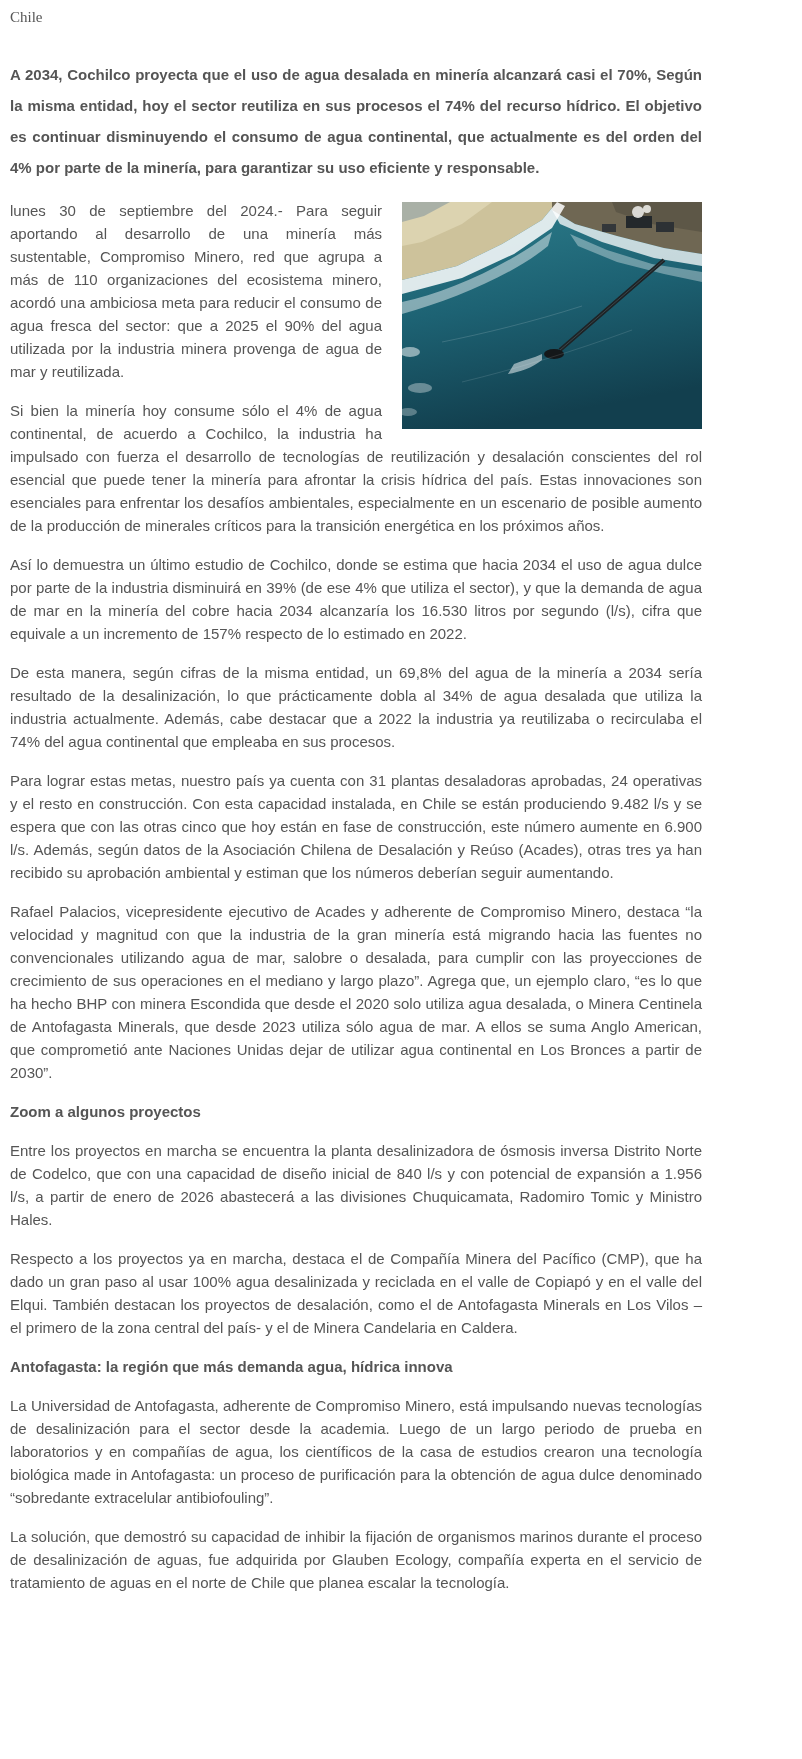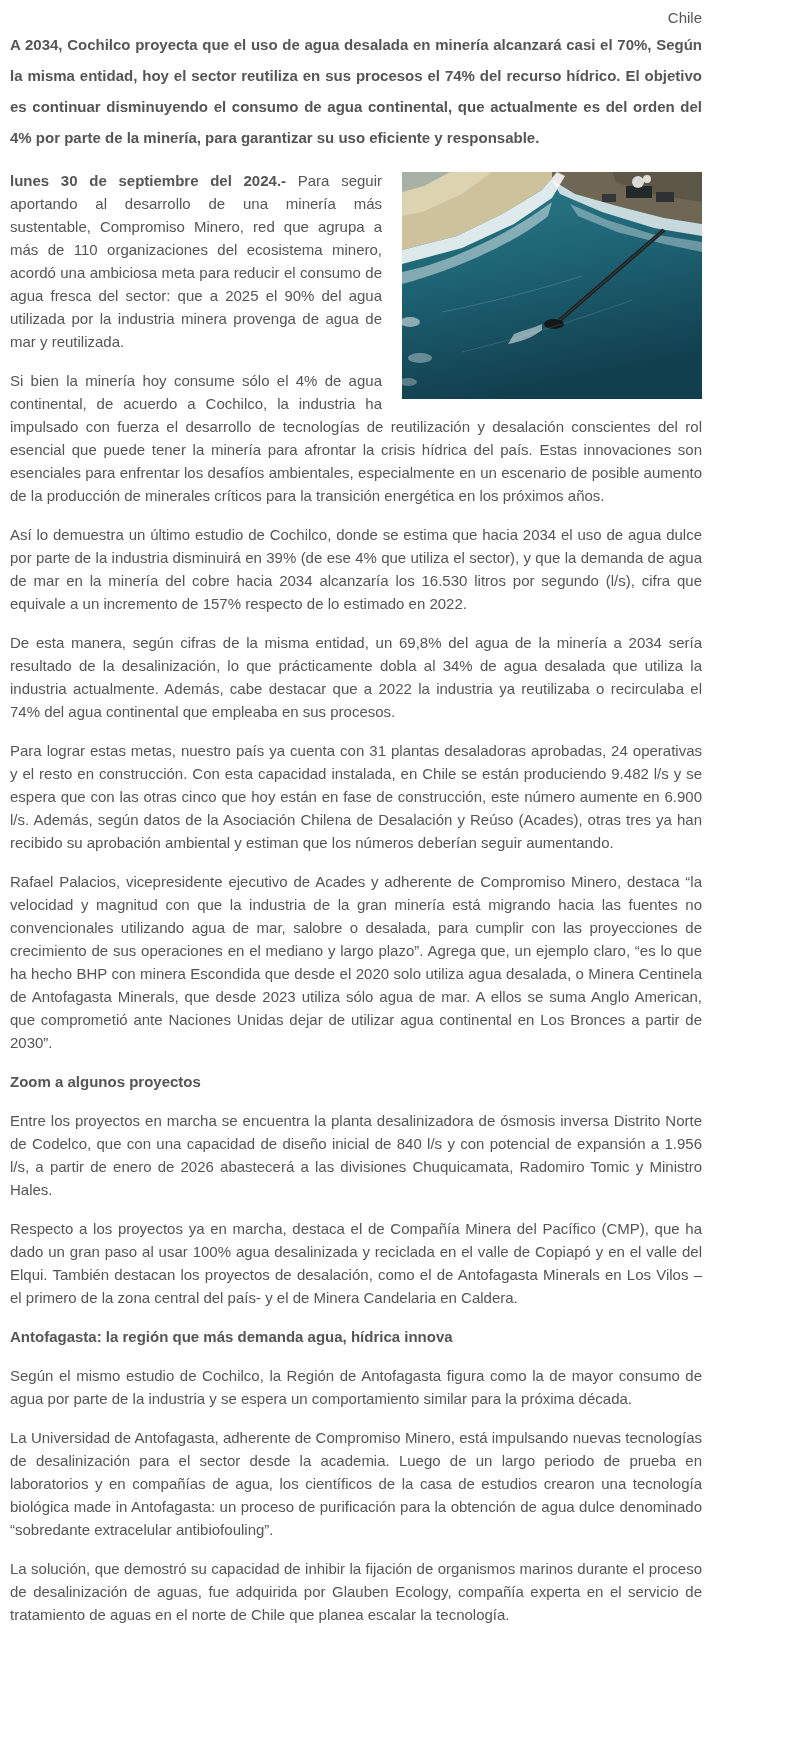--- a/index.html
+++ b/index.html
@@ -36,40 +36,40 @@
     font-size: 12px;
     color: #9fa3a7;
   }
   .body p, .body h2 {
     font-size: 15px;
     line-height: 23px;
     text-align: justify;
     margin: 0 0 16px 0;
     color: #555555;
   }
-  .body p.location { margin-bottom: 0; text-align: right; }
+  .body p.location { margin-bottom: 30px; text-align: left; font-family: Liberation Serif, serif; }
   .body p.lead {
     font-weight: bold;
     line-height: 31px;
   }
   .body h2.section-heading {
     font-weight: bold;
     text-align: left;
     margin-top: 12px;
   }
   figure.article-image {
     float: right;
     width: 300px;
     height: 227px;
     margin: 3px 0 12px 20px;
     padding: 0;
     overflow: hidden;
   }
   figure.article-image svg { display: block; width: 300px; height: 227px; }
-  strong.dateline { font-weight: bold; color: #555555; }
+  strong.dateline { font-weight: normal; color: #555555; }
 </style>
 </head>
 <body>
 
 <div class="page">
 
 
 
   <div class="body">
 
@@ -126,20 +126,19 @@
     <p>Rafael Palacios, vicepresidente ejecutivo de Acades y adherente de Compromiso Minero, destaca “la velocidad y magnitud con que la industria de la gran minería está migrando hacia las fuentes no convencionales utilizando agua de mar, salobre o desalada, para cumplir con las proyecciones de crecimiento de sus operaciones en el mediano y largo plazo”. Agrega que, un ejemplo claro, “es lo que ha hecho BHP con minera Escondida que desde el 2020 solo utiliza agua desalada, o Minera Centinela de Antofagasta Minerals, que desde 2023 utiliza sólo agua de mar. A ellos se suma Anglo American, que comprometió ante Naciones Unidas dejar de utilizar agua continental en Los Bronces a partir de 2030”.</p>
 
     <h2 class="section-heading">Zoom a algunos proyectos</h2>
 
     <p>Entre los proyectos en marcha se encuentra la planta desalinizadora de ósmosis inversa Distrito Norte de Codelco, que con una capacidad de diseño inicial de 840 l/s y con potencial de expansión a 1.956 l/s, a partir de enero de 2026 abastecerá a las divisiones Chuquicamata, Radomiro Tomic y Ministro Hales.</p>
 
     <p>Respecto a los proyectos ya en marcha, destaca el de Compañía Minera del Pacífico (CMP), que ha dado un gran paso al usar 100% agua desalinizada y reciclada en el valle de Copiapó y en el valle del Elqui. También destacan los proyectos de desalación, como el de Antofagasta Minerals en Los Vilos – el primero de la zona central del país- y el de Minera Candelaria en Caldera.</p>
 
     <h2 class="section-heading">Antofagasta: la región que más demanda agua, hídrica innova</h2>
 
-    <p>Según el mismo estudio de Cochilco, la Región de Antofagasta figura como la de mayor consumo de agua por parte de la industria y se espera un comportamiento similar para la próxima década.</p>
 
     <p>La Universidad de Antofagasta, adherente de Compromiso Minero, está impulsando nuevas tecnologías de desalinización para el sector desde la academia. Luego de un largo periodo de prueba en laboratorios y en compañías de agua, los científicos de la casa de estudios crearon una tecnología biológica made in Antofagasta: un proceso de purificación para la obtención de agua dulce denominado “sobredante extracelular antibiofouling”.</p>
 
     <p>La solución, que demostró su capacidad de inhibir la fijación de organismos marinos durante el proceso de desalinización de aguas, fue adquirida por Glauben Ecology, compañía experta en el servicio de tratamiento de aguas en el norte de Chile que planea escalar la tecnología.</p>
 
   </div>
 </div>
 
 </body></html>

